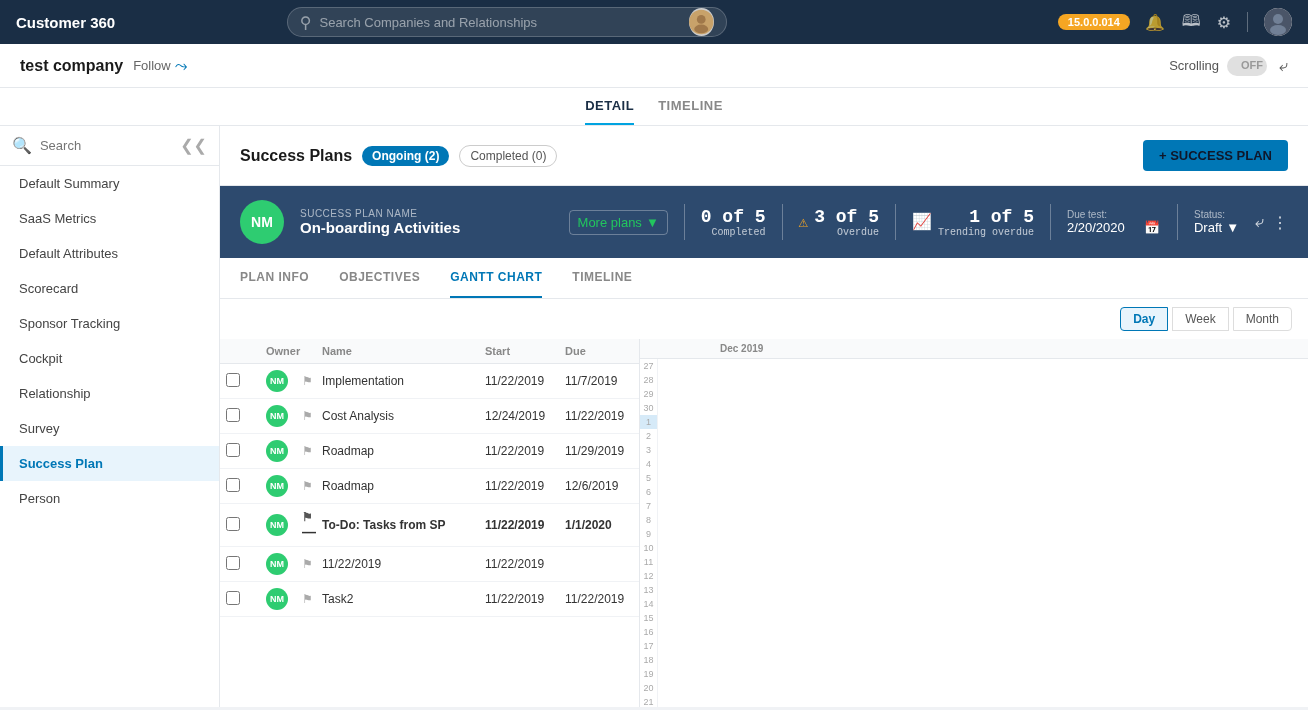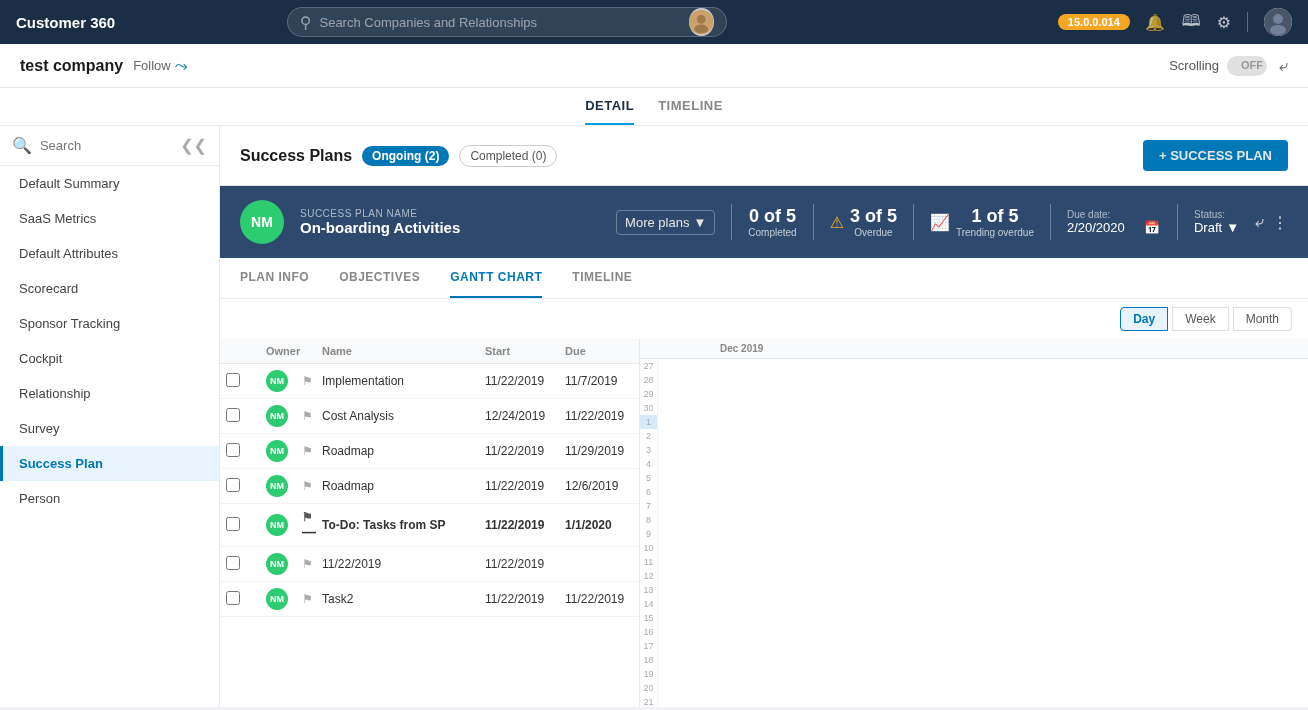--- a/index.html
+++ b/index.html
@@ -162,21 +162,21 @@
       color: #555;
       border: 1px solid #ccc;
       border-radius: 12px;
       padding: 3px 10px;
       font-size: 12px;
       cursor: pointer;
     }
     .add-sp-btn {
       margin-left: auto;
       background: #0077b6;
-      color: #e5e5e5;
+      color: #0f172a;
       border: none;
       border-radius: 4px;
       padding: 8px 16px;
       font-size: 13px;
       font-weight: 600;
       cursor: pointer;
       display: flex;
       align-items: center;
       gap: 6px;
     }
@@ -195,31 +195,31 @@
       background: #2ecc71;
       display: flex; align-items: center; justify-content: center;
       font-weight: 700; font-size: 14px; color: white; flex-shrink: 0;
     }
     .plan-info { flex: 1; }
     .plan-label { font-size: 10px; color: rgba(255,255,255,0.6); text-transform: uppercase; letter-spacing: 0.5px; }
     .plan-name { font-size: 15px; font-weight: 600; }
     .more-plans-btn {
       background: none;
       border: none;
-      color: #e5e5e5;
+      color: #22c55e;
       font-size: 13px;
       cursor: pointer;
       display: flex;
       align-items: center;
       gap: 4px;
       padding: 4px 8px;
       border: 1px solid rgba(255,255,255,0.3);
       border-radius: 4px;
     }
-    .stat-item { text-align: center; }
+    .stat-item { text-align: right; font-family: Liberation Mono, monospace; }
     .stat-num { font-size: 18px; font-weight: 700; }
     .stat-label { font-size: 10px; color: rgba(255,255,255,0.7); }
     .stat-divider { width: 1px; height: 36px; background: rgba(255,255,255,0.3); }
     .stat-warning { display: flex; align-items: center; gap: 6px; }
     .warning-icon { color: #f5a623; font-size: 16px; }
     .trending-icon { color: #e74c3c; font-size: 16px; }
     .due-date-section { }
     .due-date-label { font-size: 10px; color: rgba(255,255,255,0.6); }
     .due-date-val { font-size: 13px; display: flex; align-items: center; gap: 20px; }
     .status-section { }
@@ -437,21 +437,21 @@
       <div class="stat-divider"></div>
       <div class="stat-item stat-warning">
         <span class="trending-icon">📈</span>
         <div>
           <div class="stat-num">1 of 5</div>
           <div class="stat-label">Trending overdue</div>
         </div>
       </div>
       <div class="stat-divider"></div>
       <div class="due-date-section">
-        <div class="due-date-label">Due date:</div>
+        <div class="due-date-label">Due test:</div>
         <div class="due-date-val">
           <span>2/20/2020</span>
           <span>📅</span>
         </div>
       </div>
       <div class="stat-divider"></div>
       <div class="status-section">
         <div class="status-label">Status:</div>
         <div class="status-val">
           <span>Draft</span>

